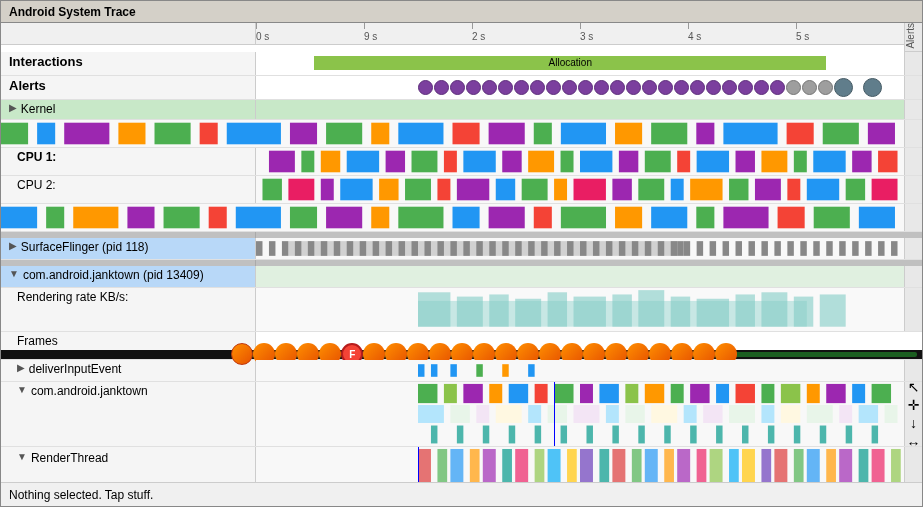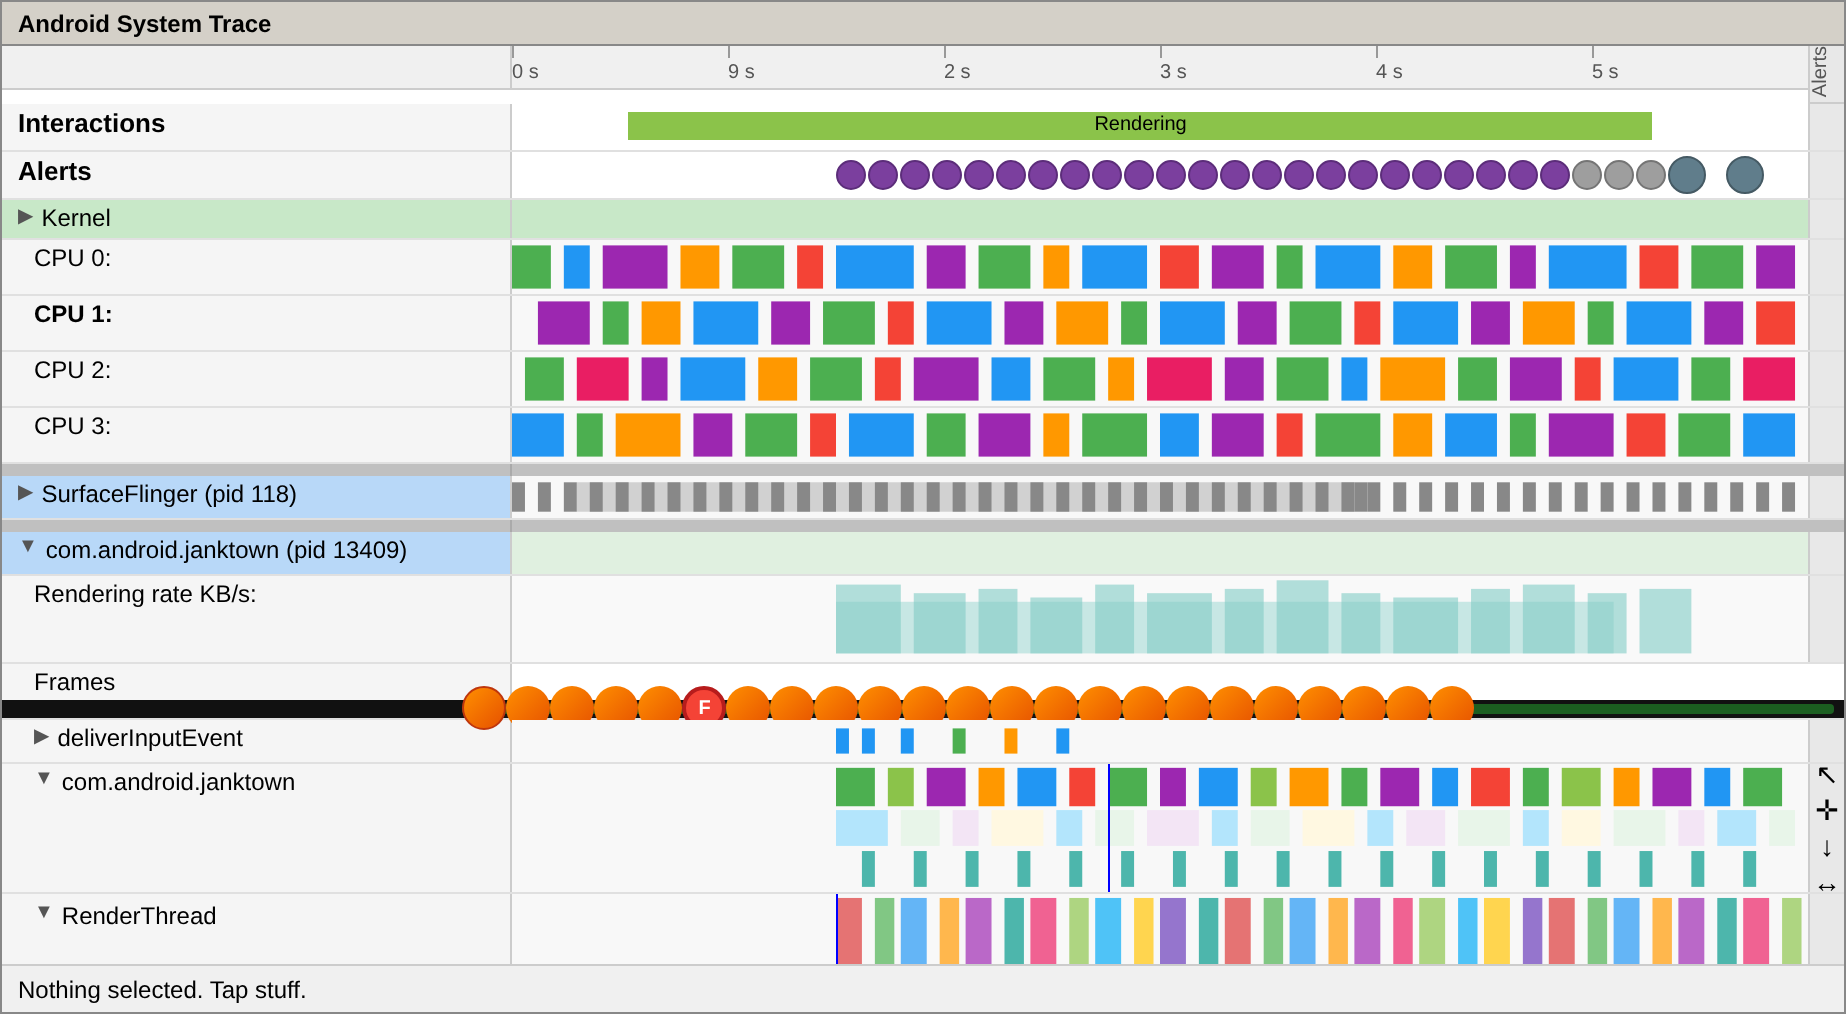--- a/index.html
+++ b/index.html
@@ -81,21 +81,21 @@
       </div>
 
       <div style="flex:1; overflow-y:auto; overflow-x:hidden; display:flex; flex-direction:column;">
 
         <div class="trace-row interactions-row" style="min-height:24px;">
           <div class="row-label" style="font-weight:bold; font-size:13px;">
             <span>Interactions</span>
           </div>
           <div class="row-content" style="flex:1; position:relative; height:24px;">
             <div style="position:absolute; top:4px; left:9%; width:79%; height:14px; background:#8bc34a; display:flex; align-items:center; justify-content:center; font-size:10px;">
-              <span>Rendering</span>
+              <span>Allocation</span>
             </div>
           </div>
           <div style="width:18px; background:#e8e8e8; border-left:1px solid #ccc;"></div>
         </div>
 
         <div class="trace-row alerts-row" style="min-height:24px;">
           <div class="row-label" style="font-weight:bold; font-size:13px;">
             <span>Alerts</span>
           </div>
           <div class="row-content" style="flex:1; position:relative; height:24px;">
@@ -139,23 +139,20 @@
         <div class="trace-row" style="min-height:20px; background:#c8e8c8;">
           <div class="row-label section-header" style="background:#c8e8c8;">
             <span class="expand-arrow">▶</span>
             <span>Kernel</span>
           </div>
           <div style="flex:1; background:#c8e8c8;"></div>
           <div style="width:18px; background:#e8e8e8; border-left:1px solid #ccc;"></div>
         </div>
 
         <div class="trace-row cpu-row" style="min-height:28px;">
-          <div class="row-label sub-item">
-            <span>CPU 0:</span>
-          </div>
           <div style="flex:1; position:relative; background:#f8f8f8;">
             <svg width="100%" height="100%" preserveAspectRatio="none">
 
               <rect x="0%" y="10%" width="3%" height="80%" fill="#4caf50"></rect>
               <rect x="4%" y="10%" width="2%" height="80%" fill="#2196f3"></rect>
               <rect x="7%" y="10%" width="5%" height="80%" fill="#9c27b0"></rect>
               <rect x="13%" y="10%" width="3%" height="80%" fill="#ff9800"></rect>
               <rect x="17%" y="10%" width="4%" height="80%" fill="#4caf50"></rect>
               <rect x="22%" y="10%" width="2%" height="80%" fill="#f44336"></rect>
               <rect x="25%" y="10%" width="6%" height="80%" fill="#2196f3"></rect>
@@ -239,23 +236,20 @@
               <rect x="82%" y="10%" width="2%" height="80%" fill="#f44336"></rect>
               <rect x="85%" y="10%" width="5%" height="80%" fill="#2196f3"></rect>
               <rect x="91%" y="10%" width="3%" height="80%" fill="#4caf50"></rect>
               <rect x="95%" y="10%" width="4%" height="80%" fill="#e91e63"></rect>
             </svg>
           </div>
           <div style="width:18px; background:#e8e8e8; border-left:1px solid #ccc;"></div>
         </div>
 
         <div class="trace-row cpu-row" style="min-height:28px;">
-          <div class="row-label sub-item">
-            <span>CPU 3:</span>
-          </div>
           <div style="flex:1; position:relative; background:#f8f8f8;">
             <svg width="100%" height="100%" preserveAspectRatio="none">
               <rect x="0%" y="10%" width="4%" height="80%" fill="#2196f3"></rect>
               <rect x="5%" y="10%" width="2%" height="80%" fill="#4caf50"></rect>
               <rect x="8%" y="10%" width="5%" height="80%" fill="#ff9800"></rect>
               <rect x="14%" y="10%" width="3%" height="80%" fill="#9c27b0"></rect>
               <rect x="18%" y="10%" width="4%" height="80%" fill="#4caf50"></rect>
               <rect x="23%" y="10%" width="2%" height="80%" fill="#f44336"></rect>
               <rect x="26%" y="10%" width="5%" height="80%" fill="#2196f3"></rect>
               <rect x="32%" y="10%" width="3%" height="80%" fill="#4caf50"></rect>

